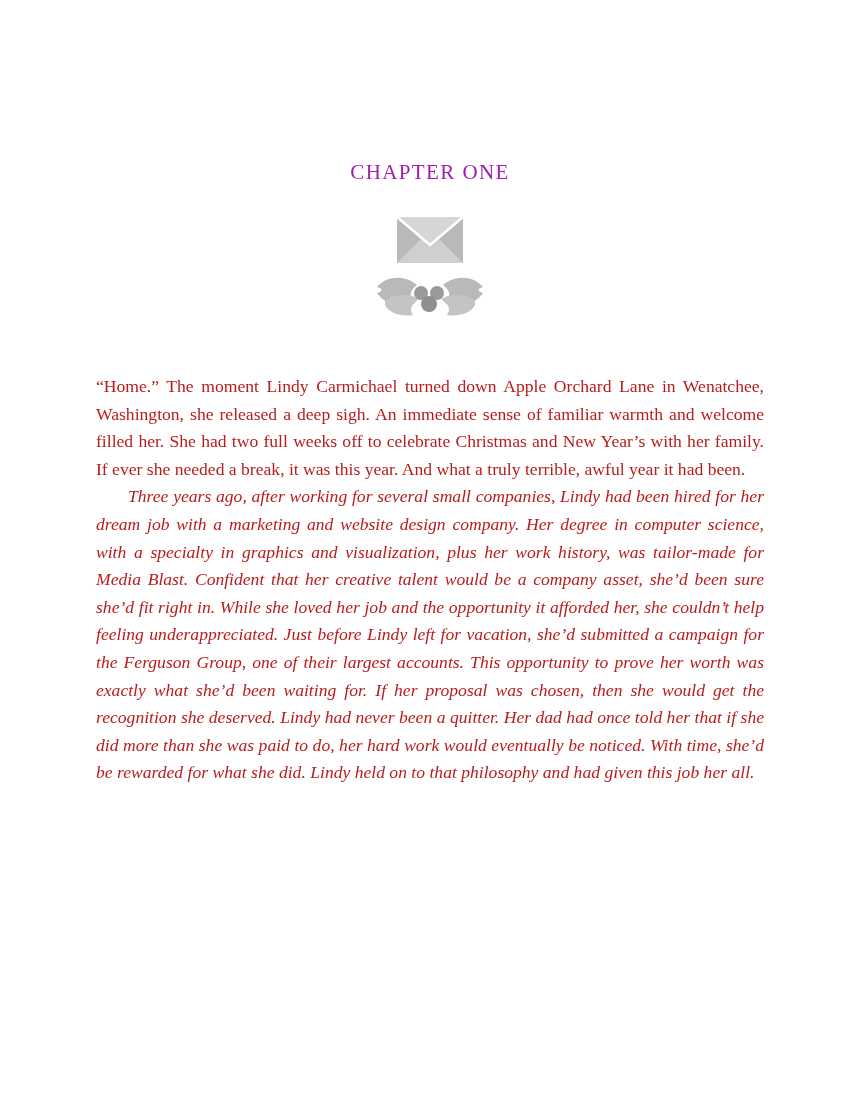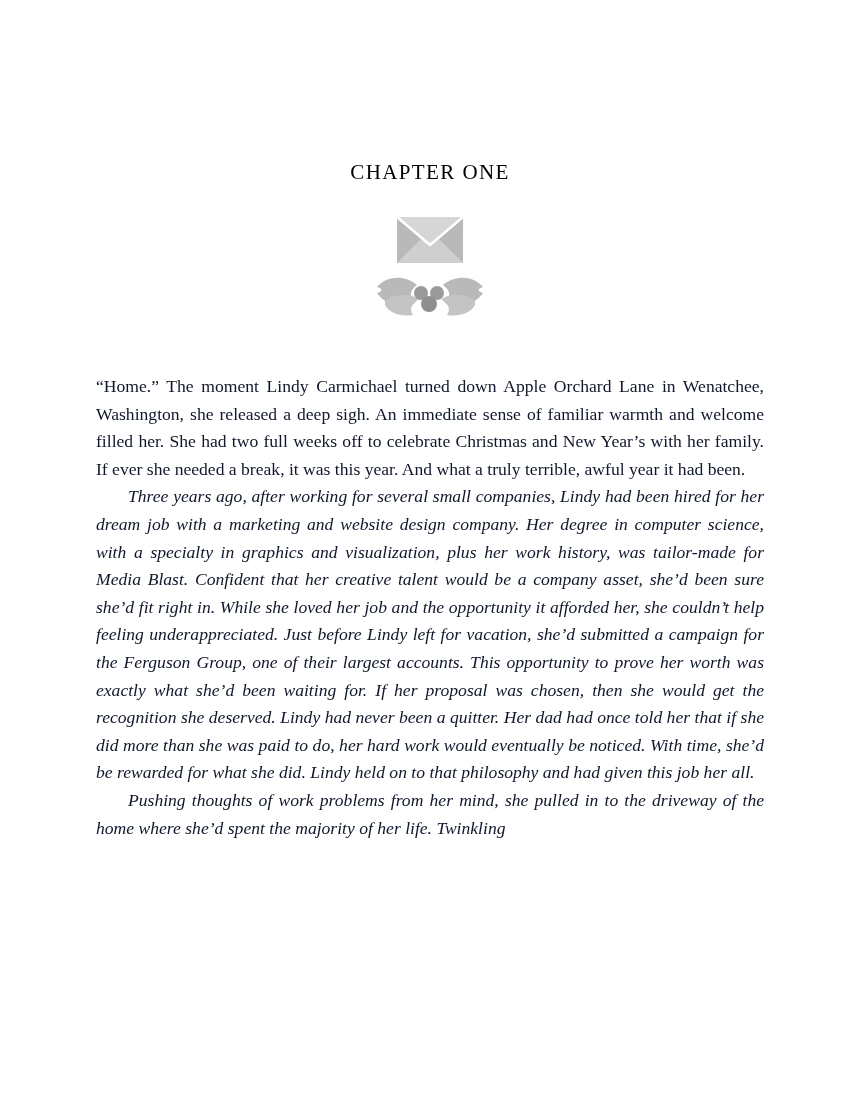--- a/index.html
+++ b/index.html
@@ -25,37 +25,37 @@
     left: 96px;
     top: 0;
     width: 668px;
   }
   .chapter-title {
     margin-top: 160px;
     text-align: center;
     font-size: 21px;
     letter-spacing: 1.4px;
     font-family: "Liberation Serif", serif;
-    color: #000000;
+    color: #a21caf;
     font-weight: normal;
   }
   .ornament {
     margin-top: 20px;
     text-align: center;
     height: 120px;
   }
   .ornament svg {
     display: inline-block;
   }
   .body-text {
     margin-top: 48px;
     font-size: 17.6px;
     line-height: 27.6px;
     text-align: justify;
-    color: #0f172a;
+    color: #b91c1c;
   }
   .body-text p {
     margin: 0;
   }
   .body-text p.indent {
     text-indent: 32px;
     font-style: italic;
   }
 </style>
 </head>
@@ -82,17 +82,16 @@
 
         <circle cx="56" cy="88" r="7" fill="#9a9a9a"></circle>
         <circle cx="72" cy="88" r="7" fill="#9a9a9a"></circle>
         <circle cx="64" cy="99" r="8" fill="#8f8f8f"></circle>
       </svg>
     </div>
 
     <div class="body-text">
       <p>“Home.” The moment Lindy Carmichael turned down Apple Orchard Lane in Wenatchee, Washington, she released a deep sigh. An immediate sense of familiar warmth and welcome filled her. She had two full weeks off to celebrate Christmas and New Year’s with her family. If ever she needed a break, it was this year. And what a truly terrible, awful year it had been.</p>
       <p class="indent">Three years ago, after working for several small companies, Lindy had been hired for her dream job with a marketing and website design company. Her degree in computer science, with a specialty in graphics and visualization, plus her work history, was tailor-made for Media Blast. Confident that her creative talent would be a company asset, she’d been sure she’d fit right in. While she loved her job and the opportunity it afforded her, she couldn’t help feeling underappreciated. Just before Lindy left for vacation, she’d submitted a campaign for the Ferguson Group, one of their largest accounts. This opportunity to prove her worth was exactly what she’d been waiting for. If her proposal was chosen, then she would get the recognition she deserved. Lindy had never been a quitter. Her dad had once told her that if she did more than she was paid to do, her hard work would eventually be noticed. With time, she’d be rewarded for what she did. Lindy held on to that philosophy and had given this job her all.</p>
-      <p class="indent">Pushing thoughts of work problems from her mind, she pulled in to the driveway of the home where she’d spent the majority of her life. Twinkling</p>
     </div>
 
   </div>
 </div>
 
 </body></html>

